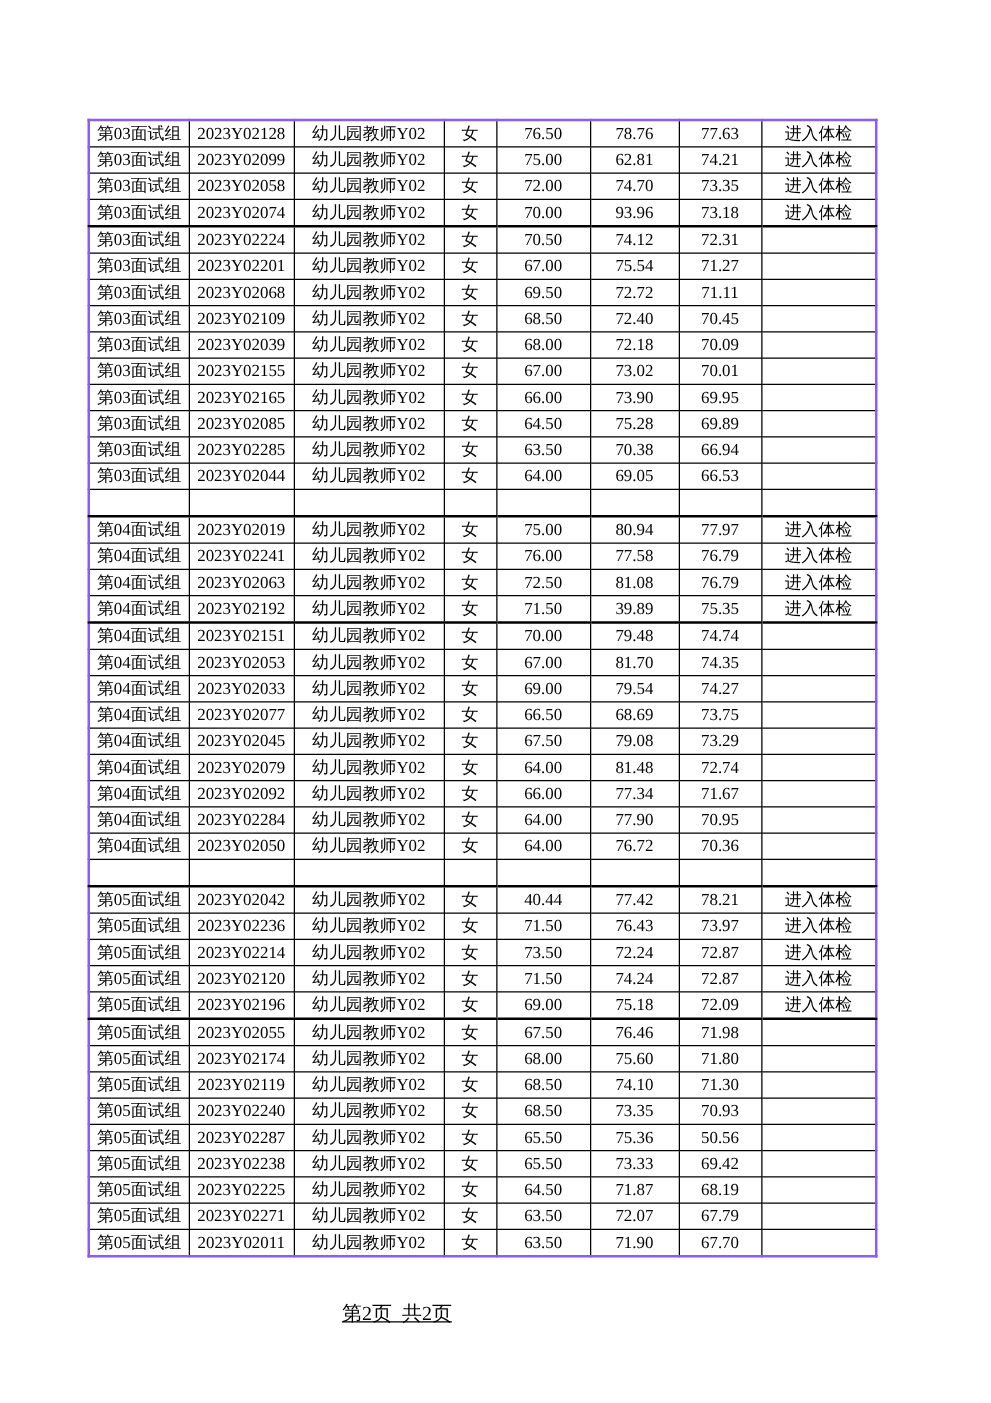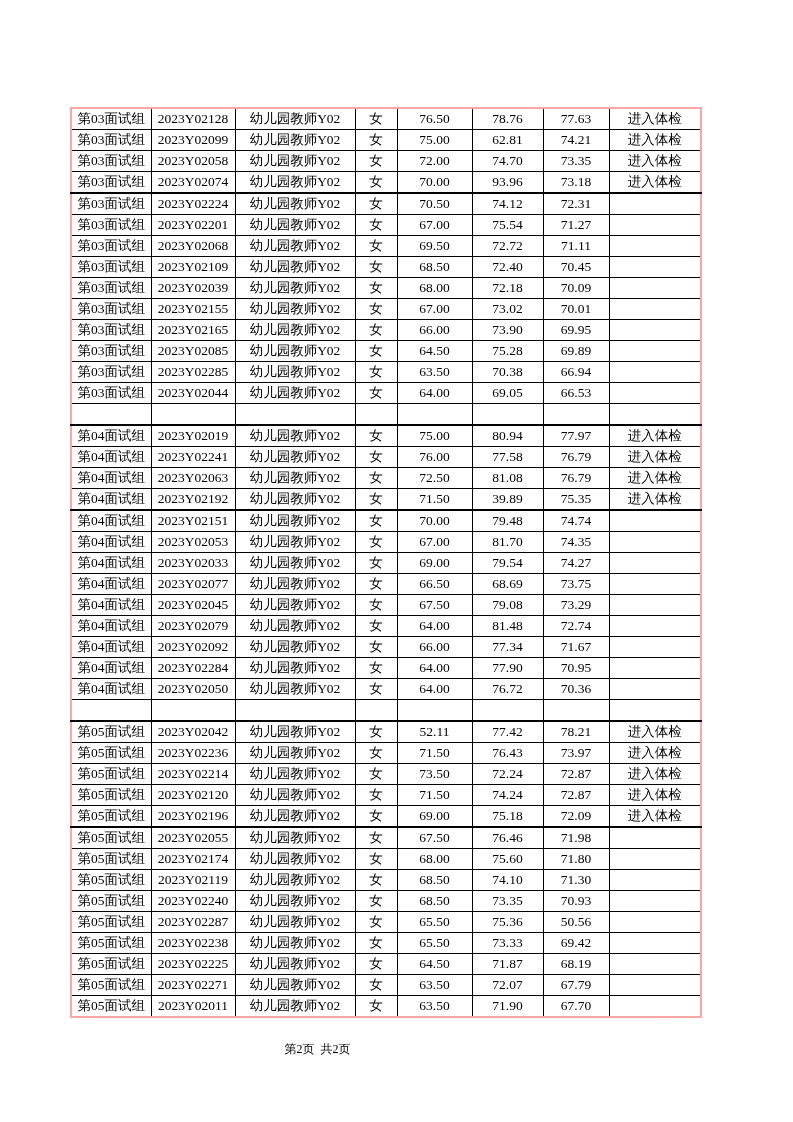--- a/index.html
+++ b/index.html
@@ -4,37 +4,36 @@
 <style>
   html,body{margin:0;padding:0;}
   body{
     width:793px;height:1122px;background:#ffffff;position:relative;
     font-family:"Liberation Serif","DejaVu Serif",serif;color:#000;
   }
   .page{position:absolute;left:0;top:0;width:793px;height:1122px;background:#ffffff;}
   table.results{
     position:absolute;left:70px;top:95px;
     border-collapse:collapse;table-layout:fixed;
-    border:2px solid #fca5a5;
-    margin-top:12px;
+    border:2px solid #8b5cf6;
   }
   table.results td{
     border:1px solid #000;
     height:20px;
     padding:0 2px;
     text-align:center;
     font-size:13.5px;
     line-height:20px;
     overflow:hidden;
     white-space:nowrap;
   }
   table.results tr.thick-bottom td{border-bottom-width:2px;}
   .footer{
     position:absolute;top:1041px;left:0;width:635px;
-    text-align:center;font-size:12px;white-space:pre;
+    text-align:center;font-size:16px;white-space:pre;text-decoration:underline;
   }
 </style>
 </head>
 <body>
 
 <div class="page">
   <table class="results">
       <colgroup>
         <col style="width: 80px;">
         <col style="width: 84px;">
@@ -334,21 +333,21 @@
           <td></td>
           <td></td>
           <td></td>
           <td></td>
         </tr>
         <tr>
           <td>第05面试组</td>
           <td>2023Y02042</td>
           <td>幼儿园教师Y02</td>
           <td>女</td>
-          <td>52.11</td>
+          <td>40.44</td>
           <td>77.42</td>
           <td>78.21</td>
           <td>进入体检</td>
         </tr>
         <tr>
           <td>第05面试组</td>
           <td>2023Y02236</td>
           <td>幼儿园教师Y02</td>
           <td>女</td>
           <td>71.50</td>

